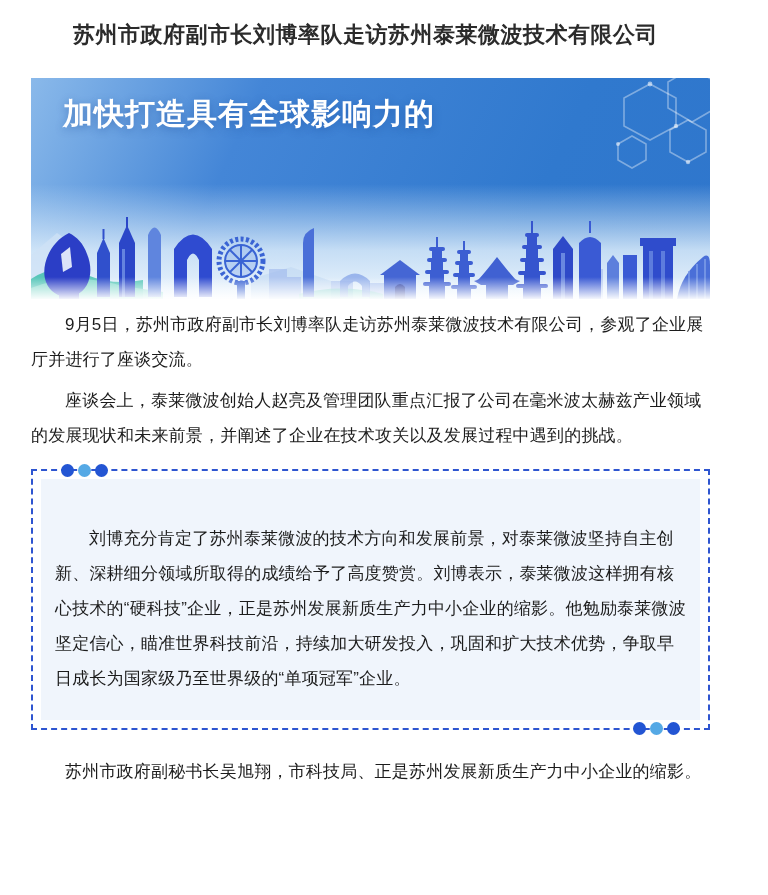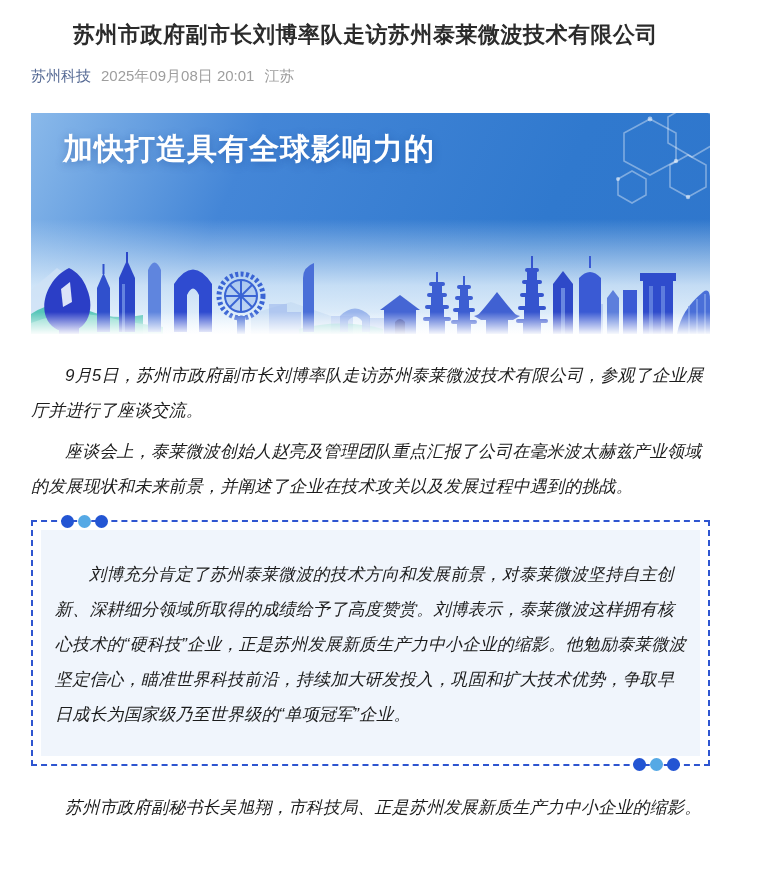--- a/index.html
+++ b/index.html
@@ -42,58 +42,53 @@
     font-size:30px;line-height:1.4;letter-spacing:1px;
     text-shadow:0 2px 8px rgba(25,70,150,0.45);
   }
   .hexes{position:absolute;top:0;right:0;z-index:1;}
   .skyline{position:absolute;left:0;bottom:0;width:679px;height:90px;z-index:2;}
   .banner-fog{
     position:absolute;left:0;bottom:0;width:100%;height:22px;z-index:4;
     background:linear-gradient(0deg, rgba(255,255,255,0.95), rgba(255,255,255,0));
   }
   
-  .article-body{margin-top:24px;font-style:italic;}
+  .article-body{margin-top:8px;}
   .article-body p{
     font-size:17px;line-height:2.06;color:var(--body-text);
     text-indent:2em;margin:0 0 6px;
     letter-spacing:0.2px;
   }
   
   .quote-box{
     position:relative;
     margin:16px 0 24px;
     border:2px dashed var(--accent-blue);
     padding:8px;
   }
   .quote-inner{
     background:var(--quote-bg);
-    padding:27px 14px 24px;
+    padding:42px 14px 24px;
   }
   .quote-inner p{margin:0;}
   .orn-dots{position:absolute;display:flex;gap:4px;z-index:2;}
   .orn-dots.top-left{top:-7px;left:28px;}
   .orn-dots.bottom-right{bottom:-7px;right:28px;}
   .orn-dots span{width:13px;height:13px;border-radius:50%;display:block;}
   .orn-dots span:nth-child(1),.orn-dots span:nth-child(3){background:var(--dot-dark);}
   .orn-dots span:nth-child(2){background:var(--dot-light);}
   .closing{margin-top:22px;}
 </style>
 </head>
 <body>
 
 <div class="page">
 
   <h1 class="article-title">苏州市政府副市长刘博率队走访苏州泰莱微波技术有限公司</h1>
 
-  <div class="byline">
-    <span class="account">苏州科技</span>
-    <span class="date">2025年09月08日 20:01</span>
-    <span class="region">江苏</span>
-  </div>
 
   <div class="banner">
     <div class="banner-heading">
       <div>加快打造具有全球影响力的</div>
     </div>
 
     <svg class="hexes" width="170" height="110" viewBox="0 0 170 110" fill="none">
       <g stroke="rgba(255,255,255,0.38)" stroke-width="1.6">
         <polygon points="110,6 136,20 136,48 110,62 84,48 84,20"></polygon>
         <polygon points="148,42 166,52 166,74 148,84 130,74 130,52"></polygon>

